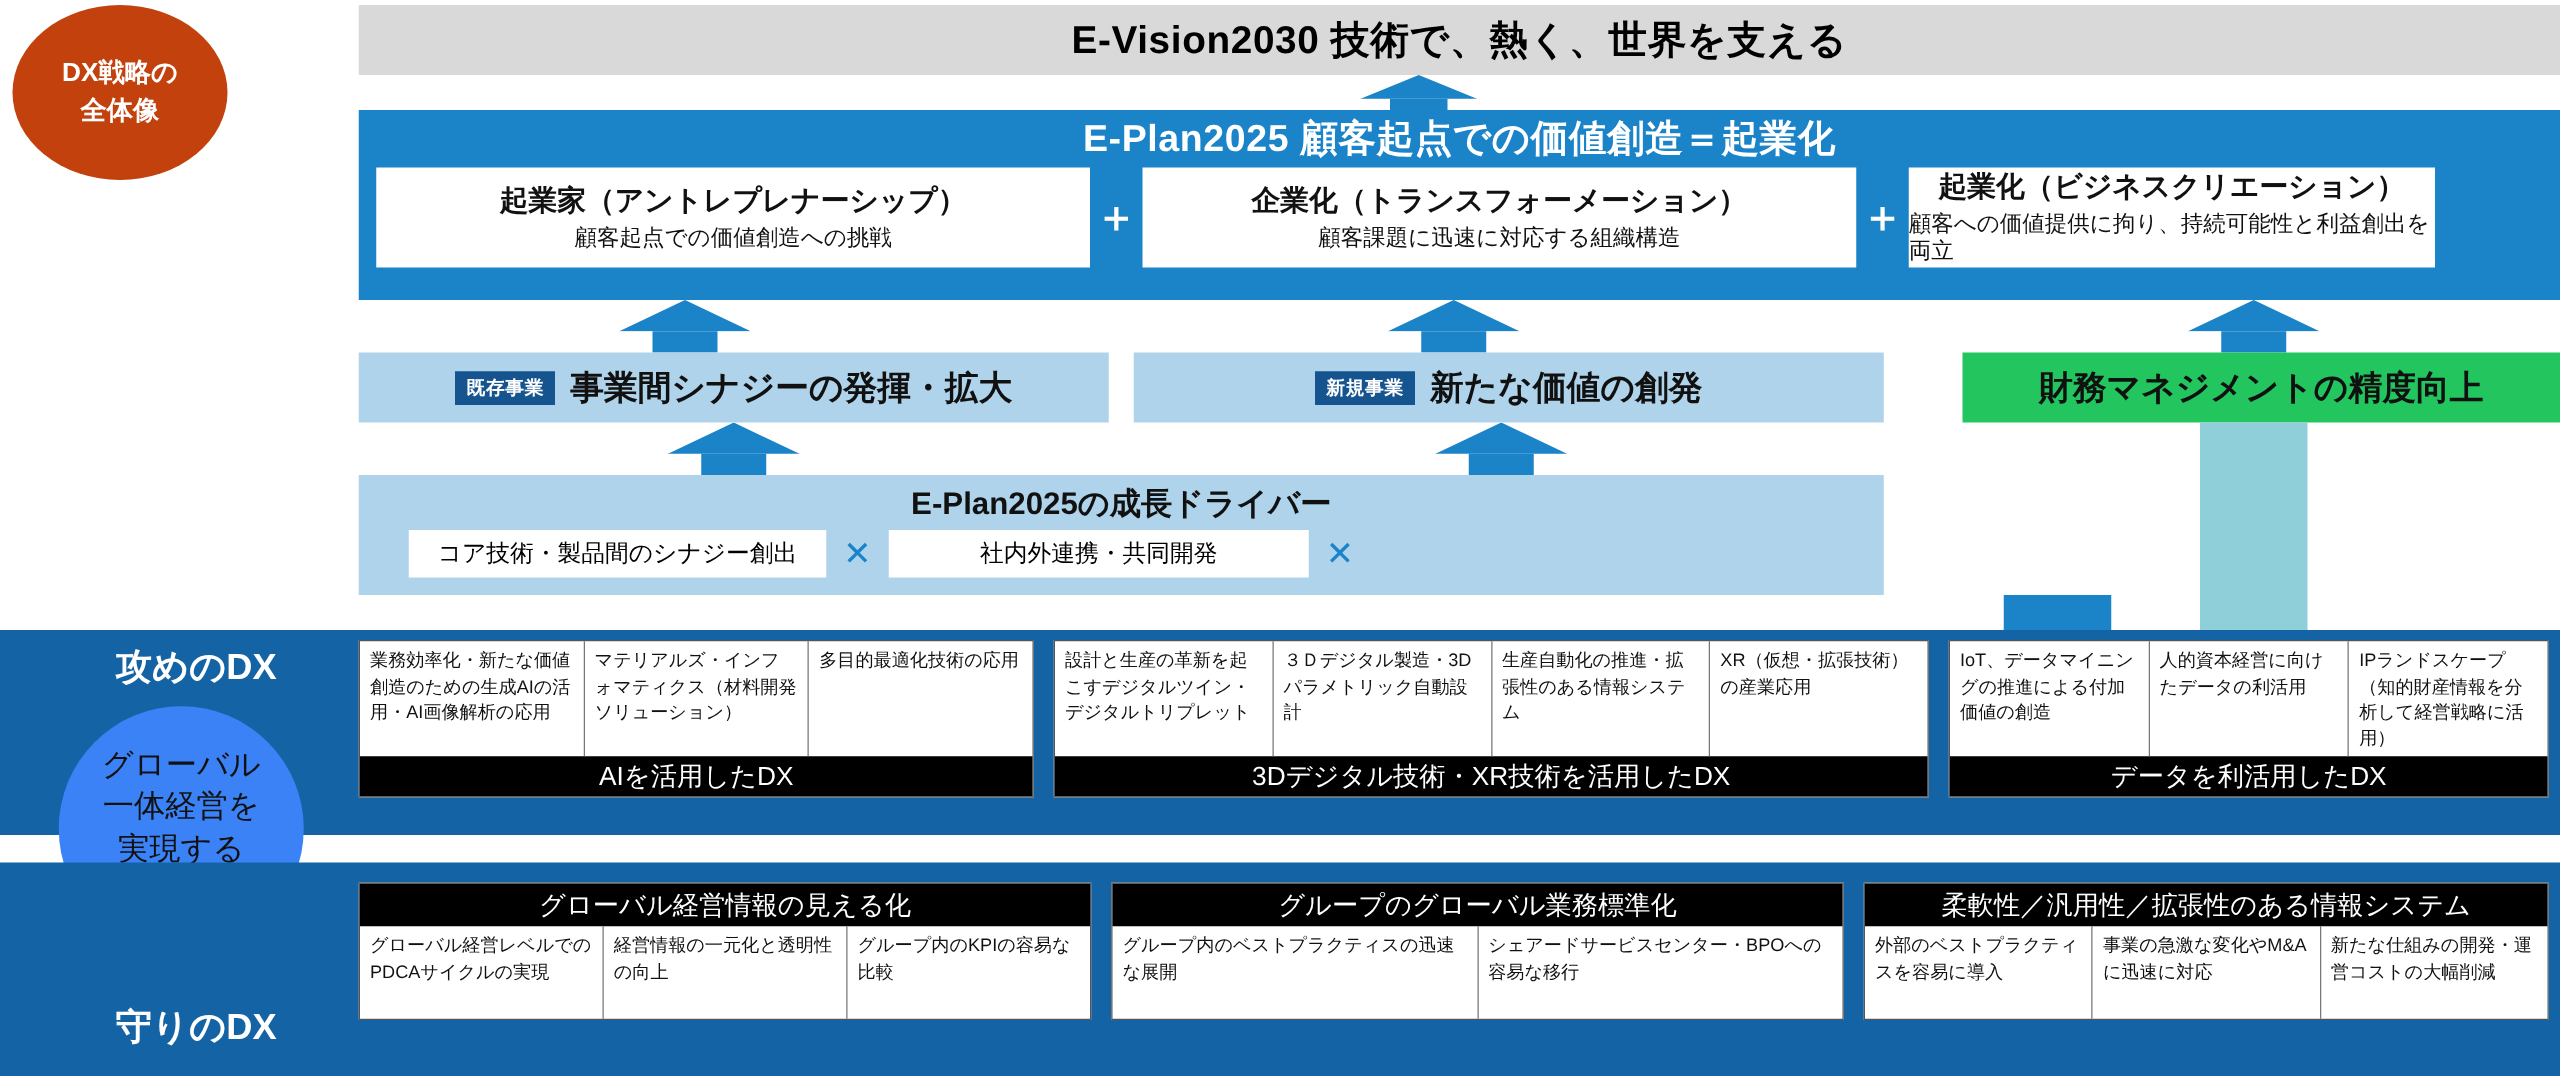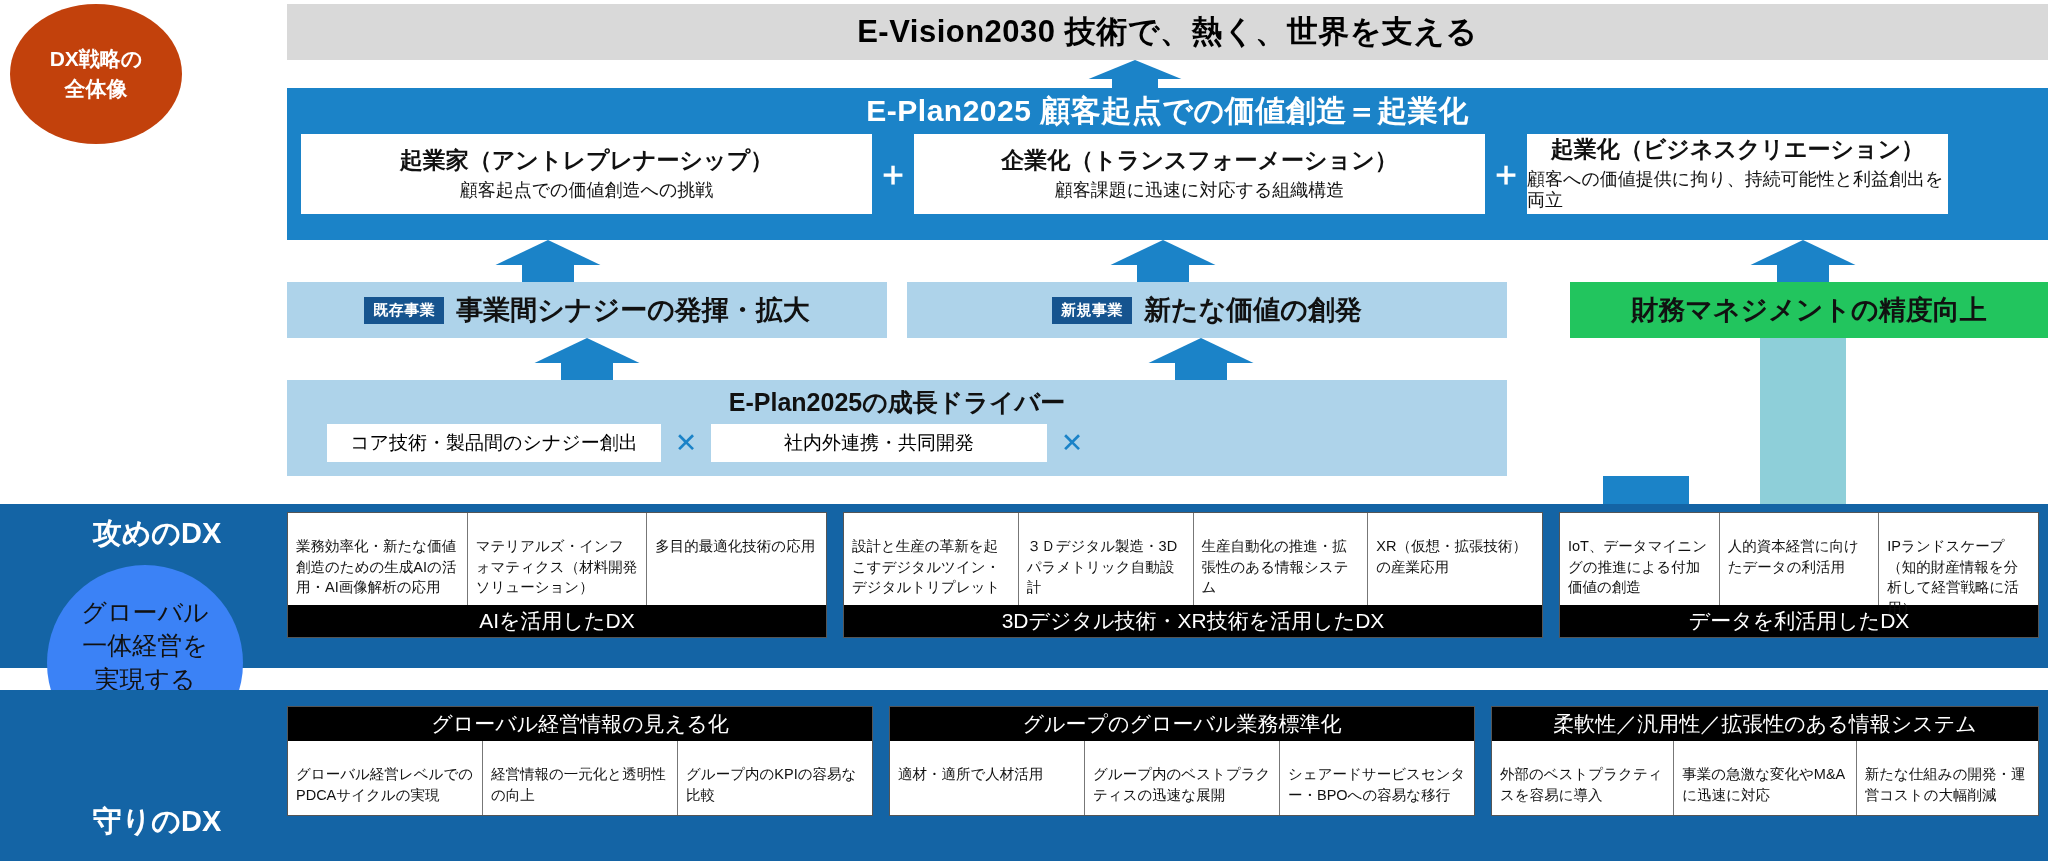--- a/index.html
+++ b/index.html
@@ -86,21 +86,21 @@
   }
   .xmark { color: #1b83c8; font-size: 27px; font-weight: bold; }
 
   
   .band-attack { background: #1464a5; }
   .band-label { color: #fff; font-weight: bold; font-size: 29px; }
 
   .grp { background: #fff; border: 1px solid #555; }
   .grp-cells { display: flex; height: 92px; }
   .grp-cell {
-    flex: 1; padding: 23px 8px 0 8px;
+    flex: 1; padding: 6px 8px 0 8px;
     font-size: 14.5px; line-height: 1.42; color: #111;
     border-right: 1px solid #777;
   }
   .grp-cell:last-child { border-right: none; }
   .grp-footer {
     background: #000; color: #fff;
     height: 32px; font-size: 21px; font-weight: normal;
     display: flex; align-items: center; justify-content: center;
   }
 
@@ -251,21 +251,20 @@
     <div class="grp2-cells">
       <div class="grp-cell">グローバル経営レベルでのPDCAサイクルの実現</div>
       <div class="grp-cell">経営情報の一元化と透明性の向上</div>
       <div class="grp-cell">グループ内のKPIの容易な比較</div>
     </div>
   </div>
 
   <div class="abs grp" style="left:889px; top:706px; width:586px;">
     <div class="grp2-header">グループのグローバル業務標準化</div>
     <div class="grp2-cells">
-      <div class="grp-cell">適材・適所で人材活用</div>
       <div class="grp-cell">グループ内のベストプラクティスの迅速な展開</div>
       <div class="grp-cell">シェアードサービスセンター・BPOへの容易な移行</div>
     </div>
   </div>
 
   <div class="abs grp" style="left:1491px; top:706px; width:548px;">
     <div class="grp2-header">柔軟性／汎用性／拡張性のある情報システム</div>
     <div class="grp2-cells">
       <div class="grp-cell">外部のベストプラクティスを容易に導入</div>
       <div class="grp-cell">事業の急激な変化やM&amp;Aに迅速に対応</div>

